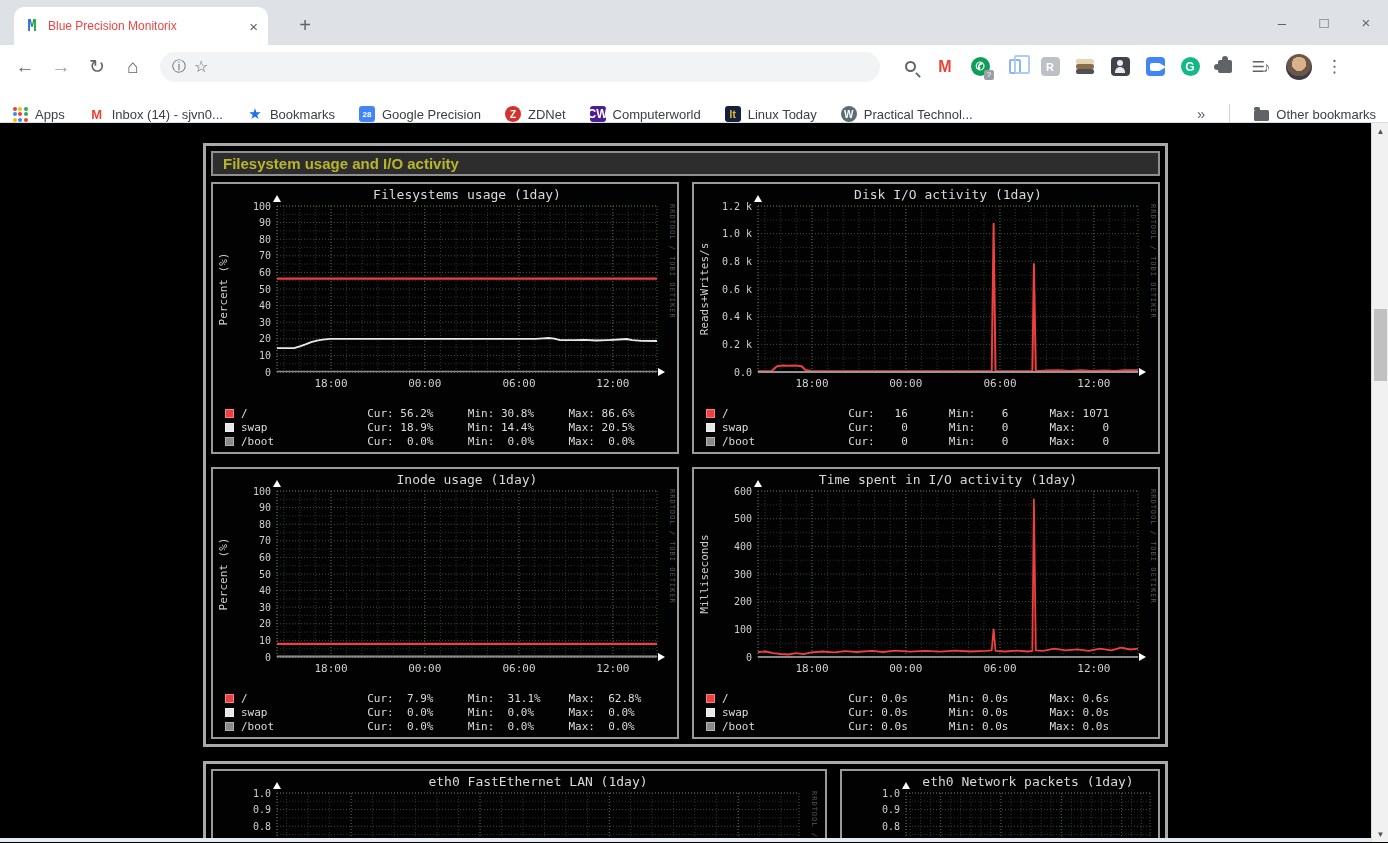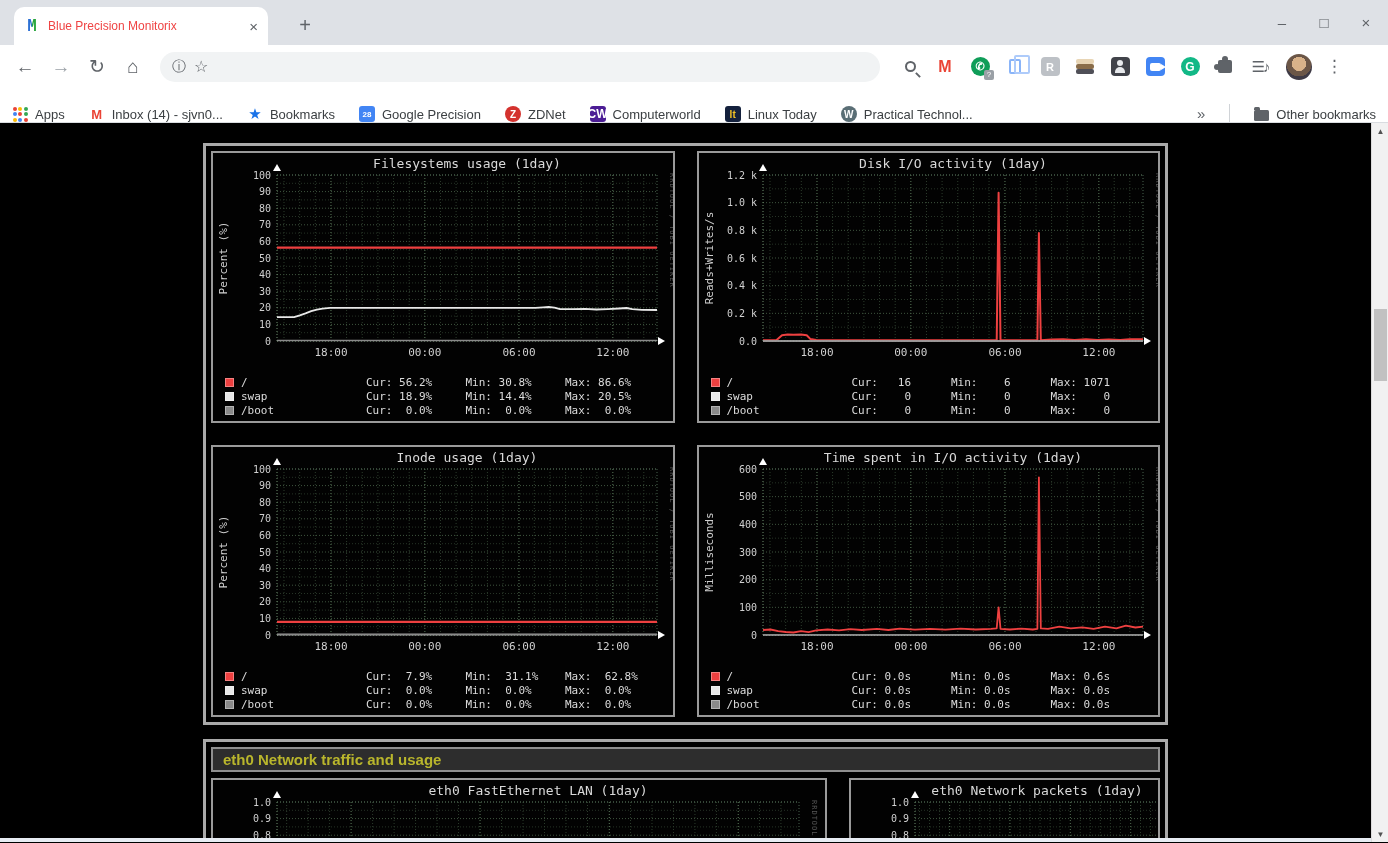--- a/index.html
+++ b/index.html
@@ -66,21 +66,21 @@
   .folder { width:15px; height:11px; background:#5f6368; border-radius:1.5px; position:relative; margin-top:2px; }
   .folder::before { content:""; position:absolute; top:-3px; left:0; width:6px; height:3px; background:#5f6368; border-radius:1.5px 1.5px 0 0; }
 
   
   .content { position:relative; height:719px; background:#000; overflow:hidden; }
   .page-inner { width:1371px; height:100%; overflow:hidden; }
   .section { width:965px; margin:0 auto; border:3px solid #a9a9a9; background:#000; padding:5px; }
   .section.first { margin-top:20px; }
   .section.second { margin-top:14px; }
   .section-header { border:2px solid #8f8f8f; background:#2d2d2d; color:#b9b62c; font-weight:bold; font-size:15px; padding:2px 10px; margin-bottom:6px; }
-  .panel-grid { display:grid; grid-template-columns:1fr 1fr; gap:22px; }
+  .panel-grid { display:grid; grid-template-columns:1fr 1fr; gap:13px; }
   .panel-grid.uneven { grid-template-columns:616px 1fr; }
   .panel { border:2px solid #9a9a9a; background:#020202; padding:2px 2px 4px 2px; overflow:hidden; }
   .legend { font-family:"DejaVu Sans Mono", monospace; font-size:11px; color:#dcdcdc; margin:2px 6px 0 10px; }
   .legend-row { display:flex; align-items:center; height:14px; }
   .legend-row .sw { width:9px; height:9px; border:1px solid rgba(255,255,255,0.35); margin-right:7px; flex:0 0 9px; }
   .legend-row .nm { width:128px; white-space:pre; }
   .legend-row .cell { width:102px; white-space:pre; }
 
   
   .scrollbar { position:absolute; top:0; right:0; width:17px; height:719px; background:#f1f1f1; border-left:1px solid #dcdcdc; }
@@ -226,20 +226,21 @@
   <span class="bm-divider"></span>
   <div class="bm">
     <span class="folder"></span>
     <span>Other bookmarks</span>
   </div>
 </div>
 
 <div class="content">
   <div class="page-inner">
     <div class="section first">
+      <div class="section-header">Filesystem usage and I/O activity</div>
       <div class="panel-grid">
         <div class="panel"><svg width="462" height="214">
               <rect x="0" y="0" width="462" height="214" fill="#020202"></rect>
               <text x="252" y="13" text-anchor="middle" font-size="13" fill="#d9d9d9">Filesystems usage  (1day)</text>
               <text x="12" y="103" text-anchor="middle" font-size="11" fill="#cfcfcf" transform="rotate(-90 12 103)">Percent (%)</text>
               <line x1="62" y1="186" x2="442" y2="186" stroke="#3f553f" stroke-width="1" stroke-dasharray="1,2"></line>
               <line x1="62" y1="177.7" x2="442" y2="177.7" stroke="#263326" stroke-width="1" stroke-dasharray="1,2"></line>
               <text x="56" y="189.5" text-anchor="end" font-size="10" fill="#d0d0d0">0</text>
               <line x1="62" y1="169.4" x2="442" y2="169.4" stroke="#3f553f" stroke-width="1" stroke-dasharray="1,2"></line>
               <line x1="62" y1="161.1" x2="442" y2="161.1" stroke="#263326" stroke-width="1" stroke-dasharray="1,2"></line>
@@ -610,21 +611,20 @@
                 <span class="sw" style="background: rgb(138, 138, 138);"></span>
                 <span class="nm">/boot</span>
                 <span class="cell">Cur: 0.0s</span>
                 <span class="cell">Min: 0.0s</span>
                 <span class="cell">Max: 0.0s</span>
               </div>
             </div></div>
       </div>
     </div>
     <div class="section second">
-      <div class="section-header">eth0 Network traffic and usage</div>
       <div class="panel-grid uneven">
         <div class="panel"><svg width="604" height="214">
               <rect x="0" y="0" width="604" height="214" fill="#020202"></rect>
               <text x="323" y="13" text-anchor="middle" font-size="13" fill="#d9d9d9">eth0 FastEthernet LAN  (1day)</text>
               <text x="12" y="103" text-anchor="middle" font-size="11" fill="#cfcfcf" transform="rotate(-90 12 103)">Bytes/s</text>
               <line x1="62" y1="186" x2="584" y2="186" stroke="#3f553f" stroke-width="1" stroke-dasharray="1,2"></line>
               <line x1="62" y1="177.7" x2="584" y2="177.7" stroke="#263326" stroke-width="1" stroke-dasharray="1,2"></line>
               <text x="56" y="189.5" text-anchor="end" font-size="10" fill="#d0d0d0">0.0</text>
               <line x1="62" y1="169.4" x2="584" y2="169.4" stroke="#3f553f" stroke-width="1" stroke-dasharray="1,2"></line>
               <line x1="62" y1="161.1" x2="584" y2="161.1" stroke="#263326" stroke-width="1" stroke-dasharray="1,2"></line>

